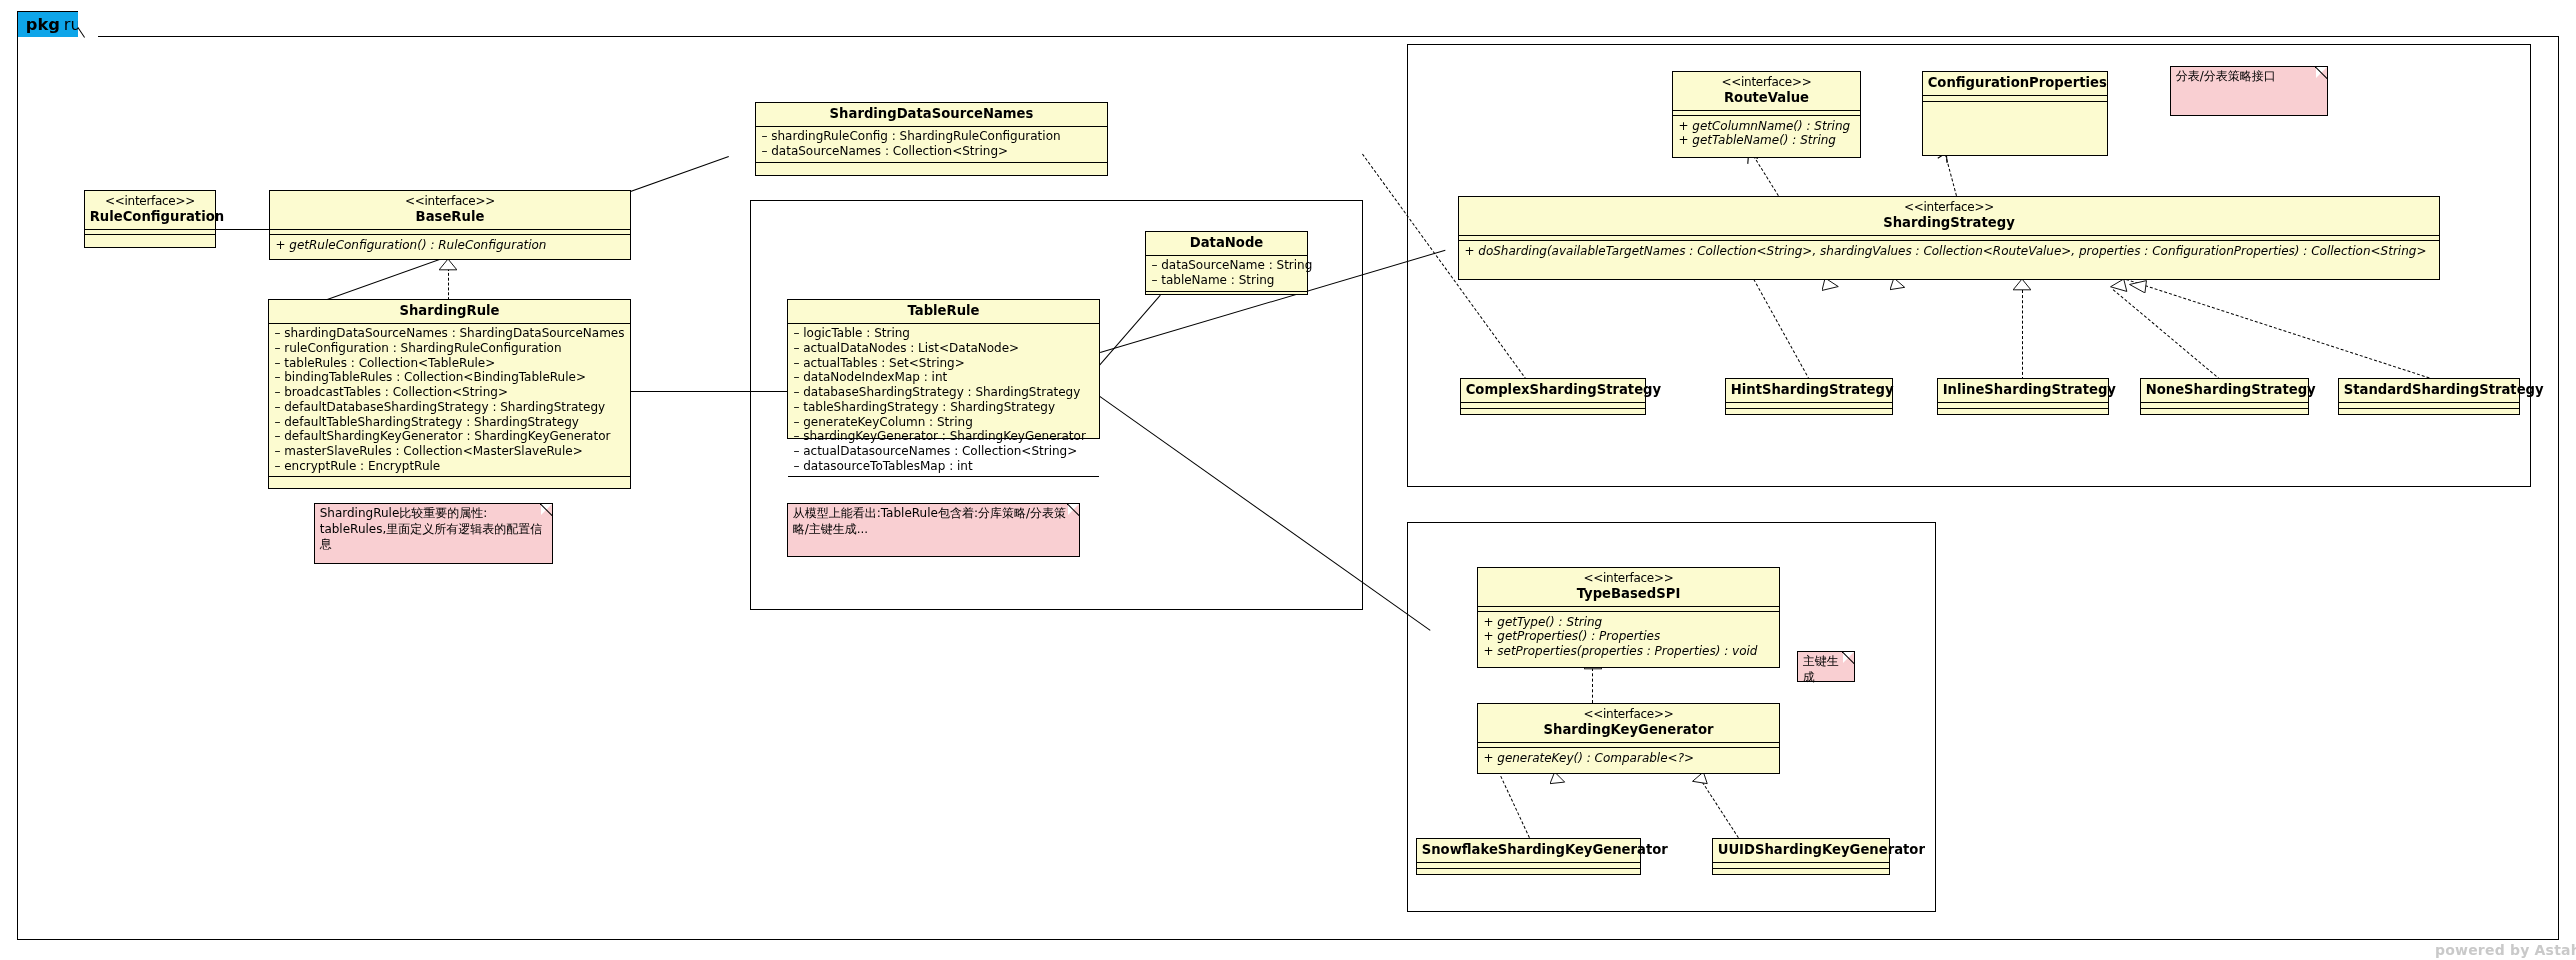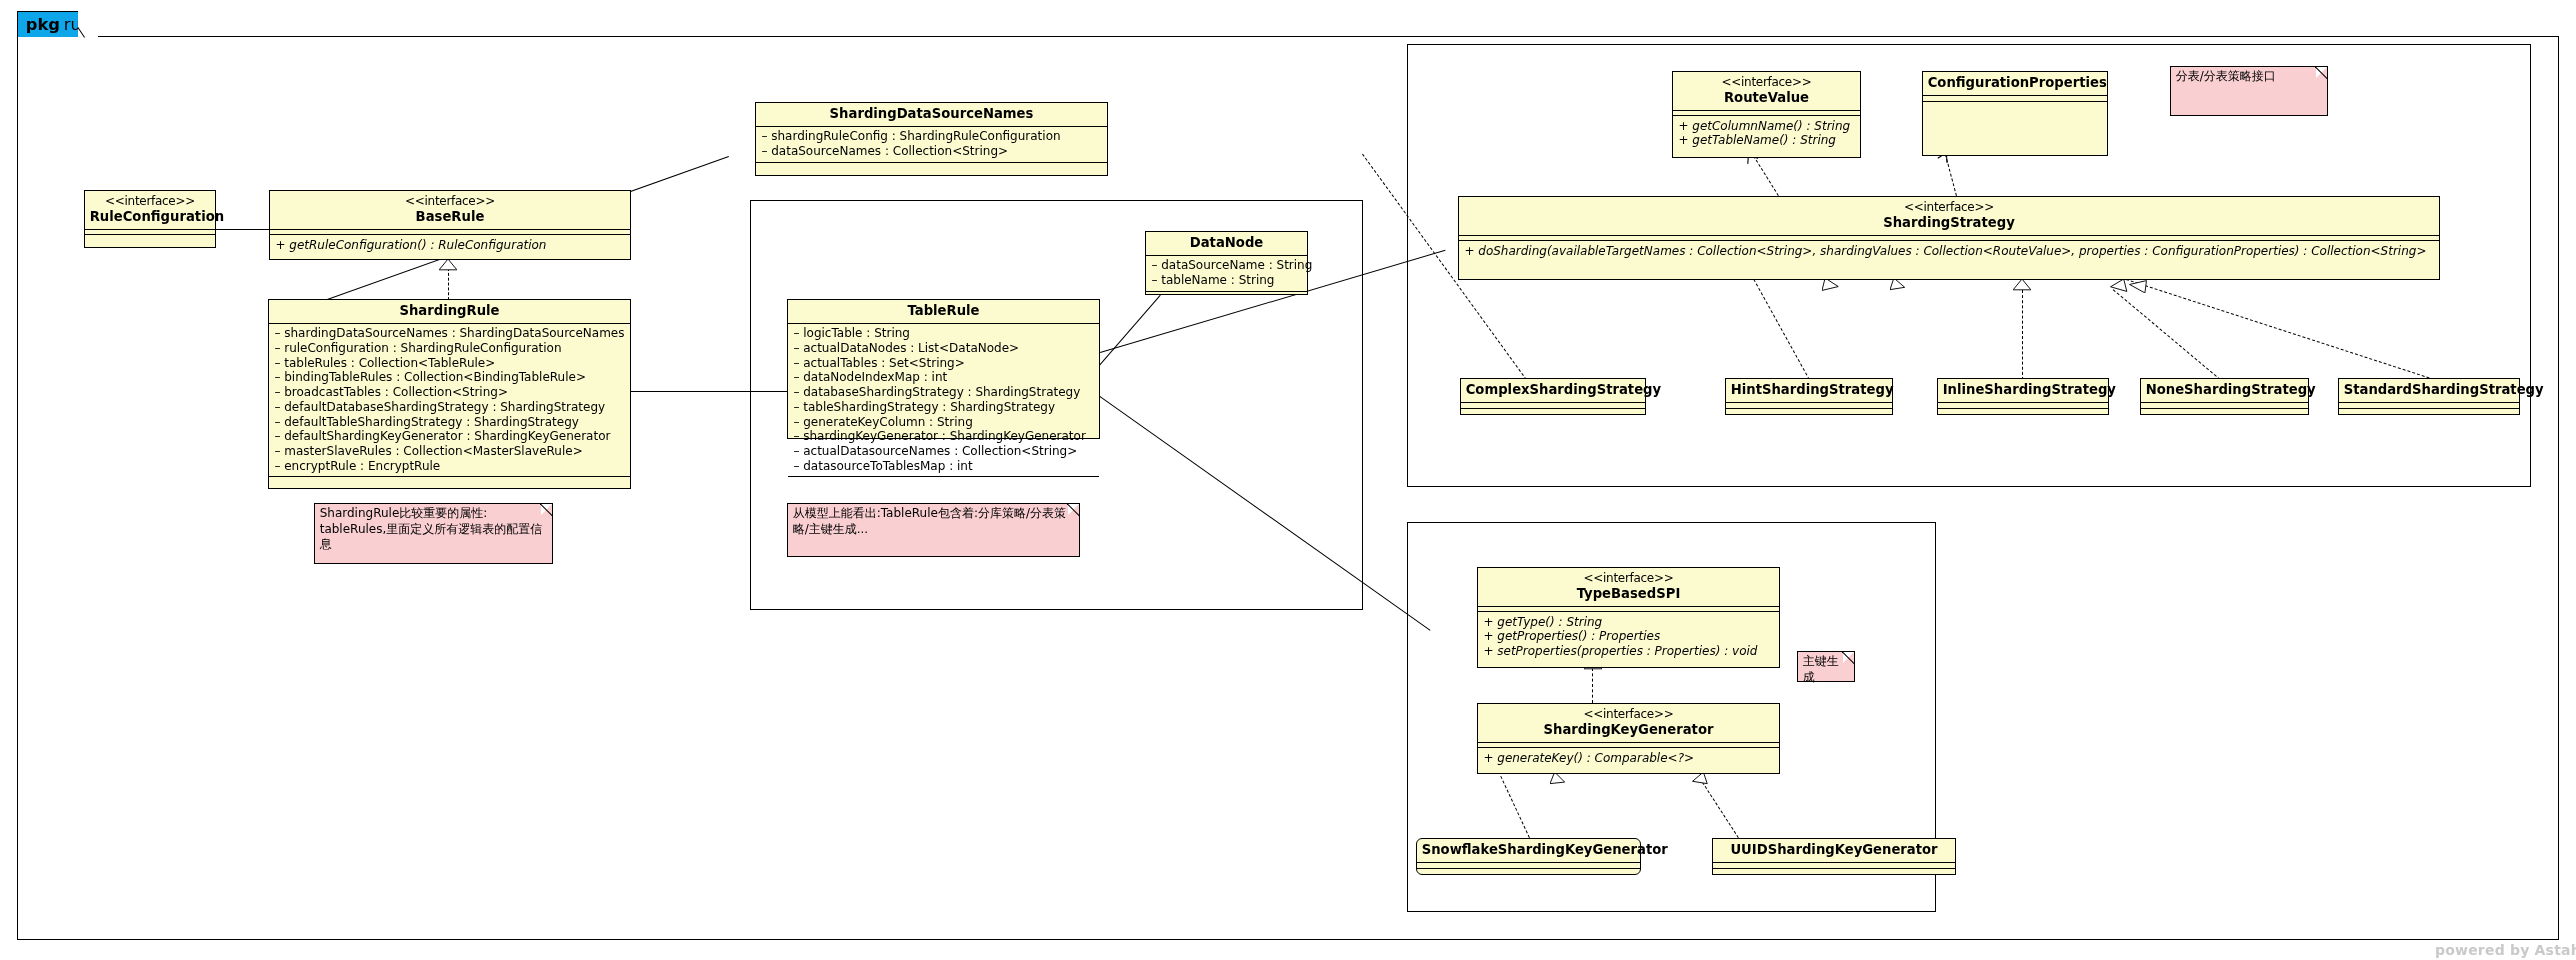--- a/index.html
+++ b/index.html
@@ -448,29 +448,29 @@
     <div class="cls-name">
       <span class="stereo">&lt;&lt;interface&gt;&gt;</span>
       <span>ShardingKeyGenerator</span>
     </div>
     <div class="cls-compartment empty-sm"></div>
     <div class="cls-compartment">
       <span class="row ital">+ generateKey() : Comparable&lt;?&gt;</span>
     </div>
   </div>
 
-  <div class="cls" style="left:1416px; top:838px; width:225px; height:37px;border-radius:6px;">
+  <div class="cls" style="left:1416px; top:838px; width:225px; height:37px;">
     <div class="cls-name">
       <span>SnowflakeShardingKeyGenerator</span>
     </div>
     <div class="cls-compartment empty-sm"></div>
     <div class="cls-compartment empty-sm"></div>
   </div>
 
-  <div class="cls" style="left:1712px; top:838px; width:244px; height:37px;">
+  <div class="cls" style="left:1712px; top:838px; width:178px; height:37px;">
     <div class="cls-name">
       <span>UUIDShardingKeyGenerator</span>
     </div>
     <div class="cls-compartment empty-sm"></div>
     <div class="cls-compartment empty-sm"></div>
   </div>
 
   <div class="note" style="left:314px; top:503px; width:239px; height:61px;">
     <span style="white-space:pre-line;">ShardingRule比较重要的属性:
 tableRules,里面定义所有逻辑表的配置信息</span>

